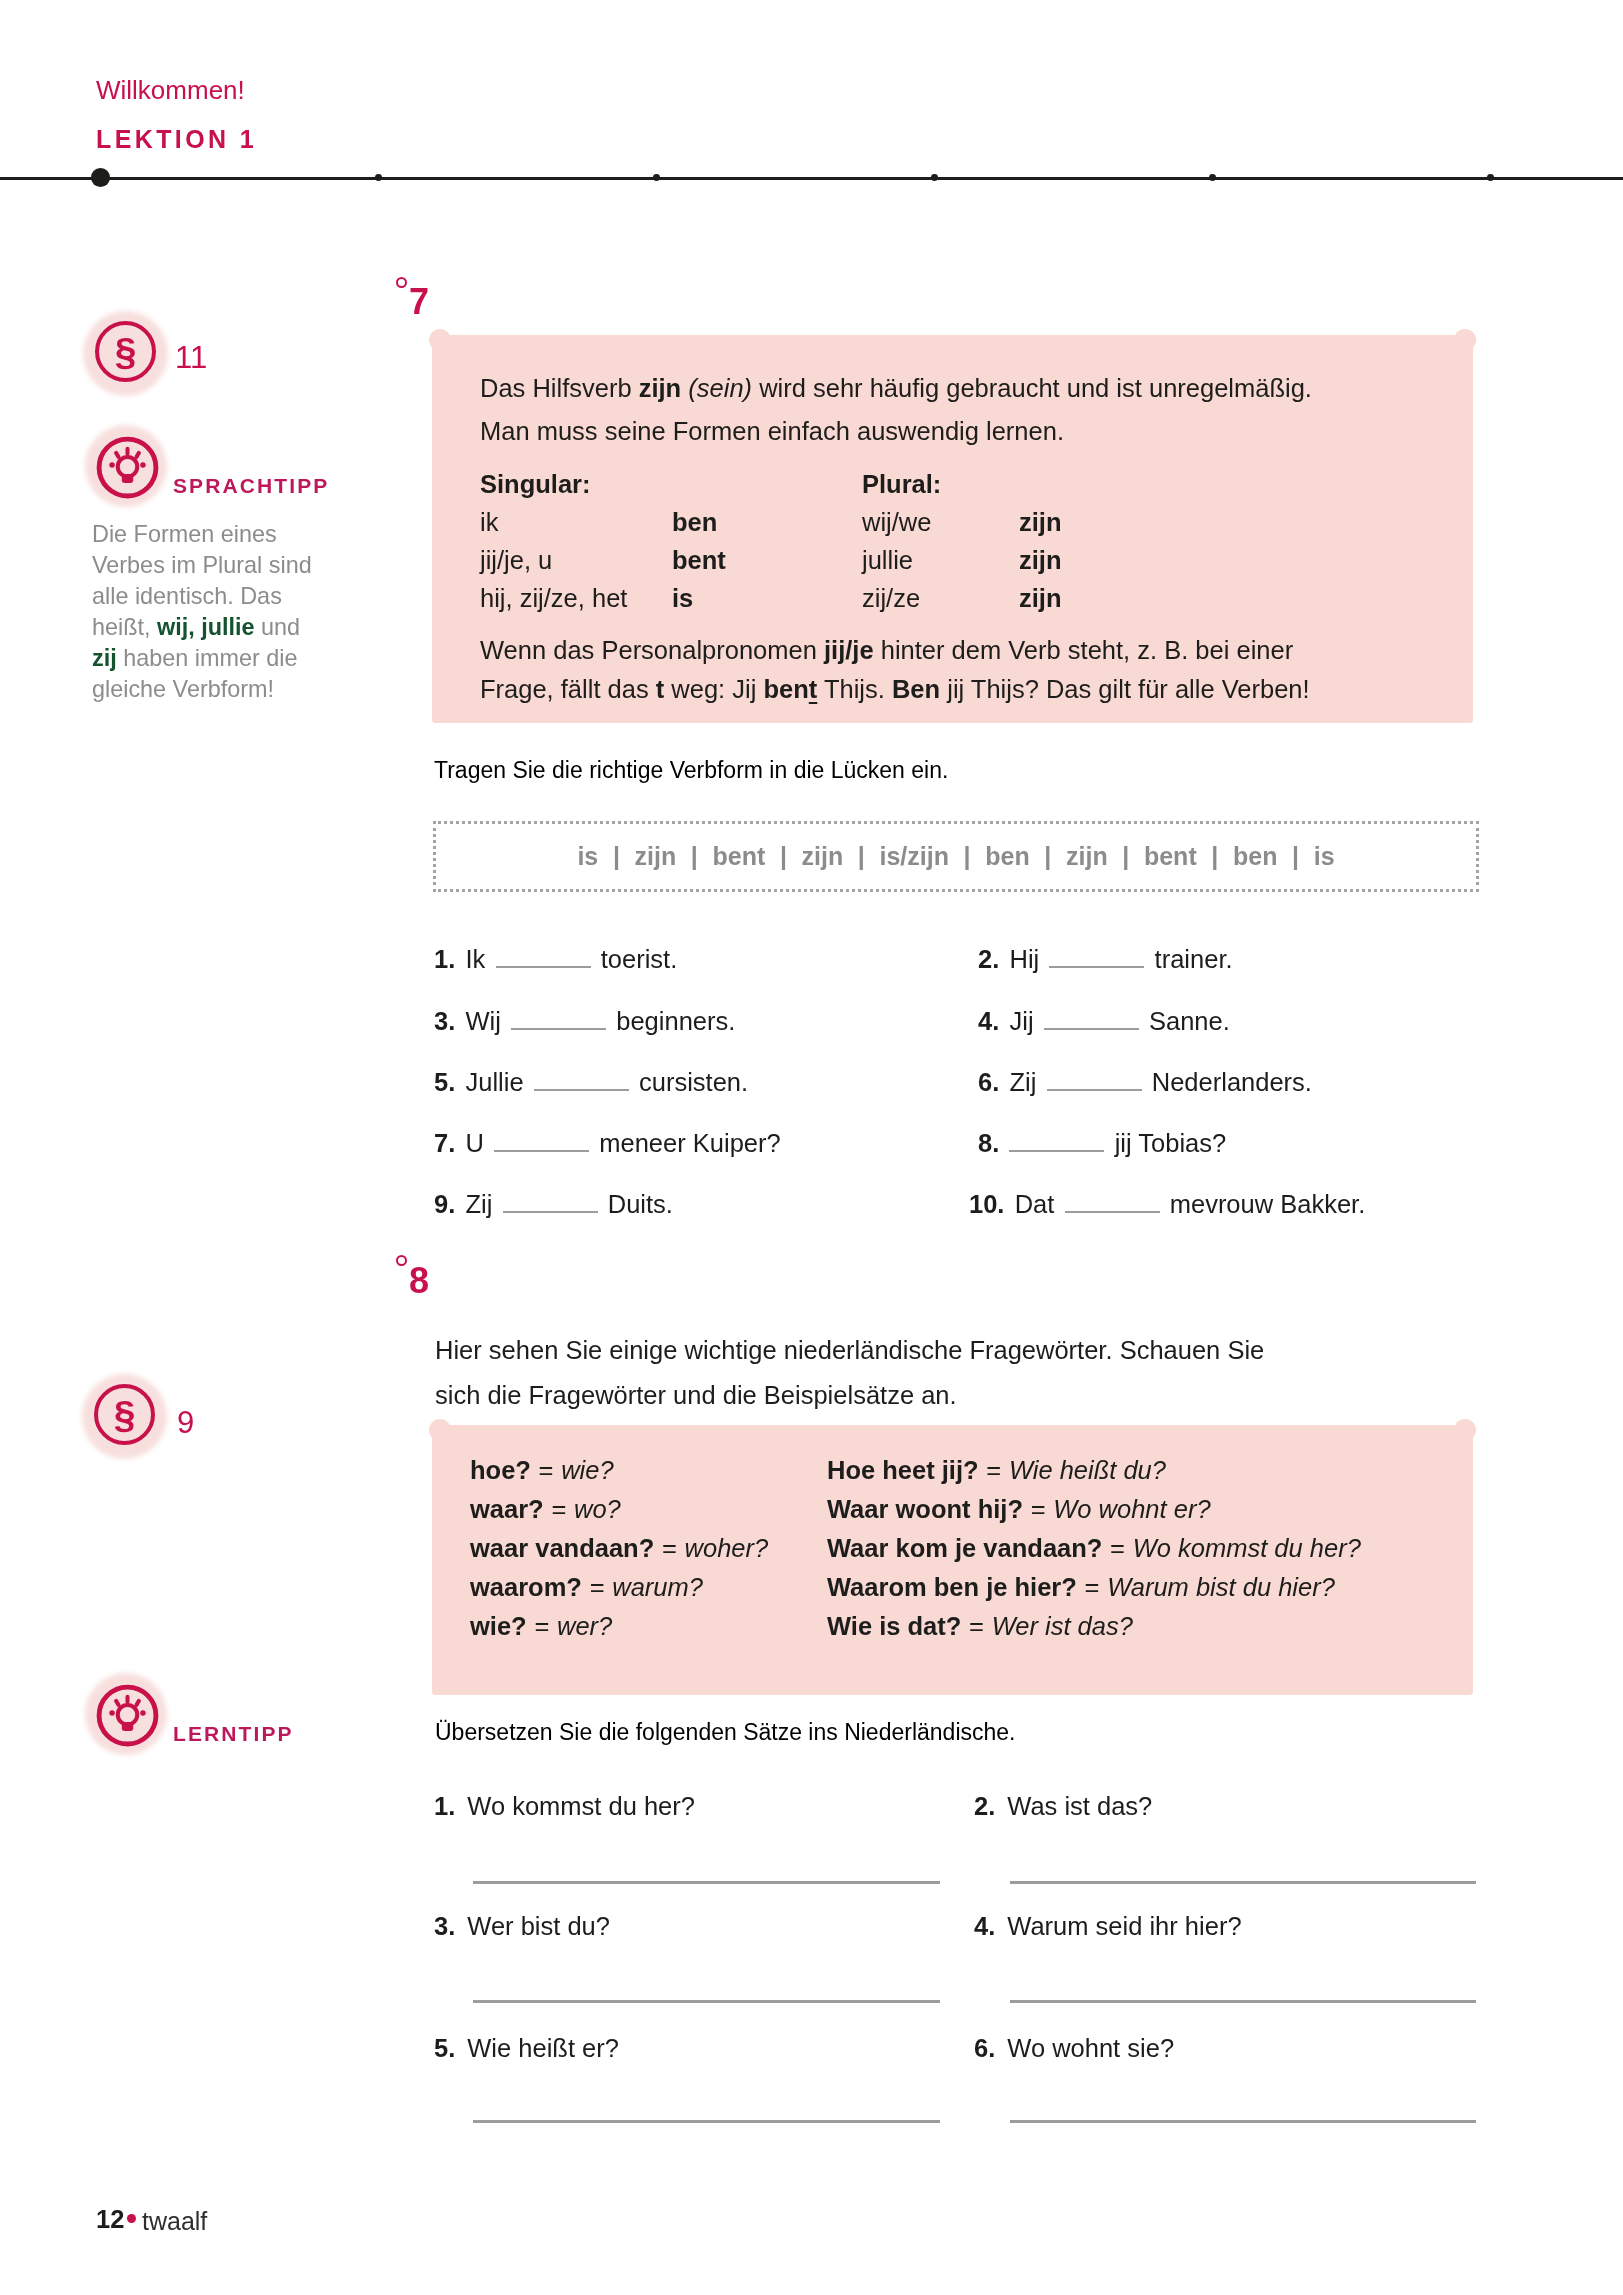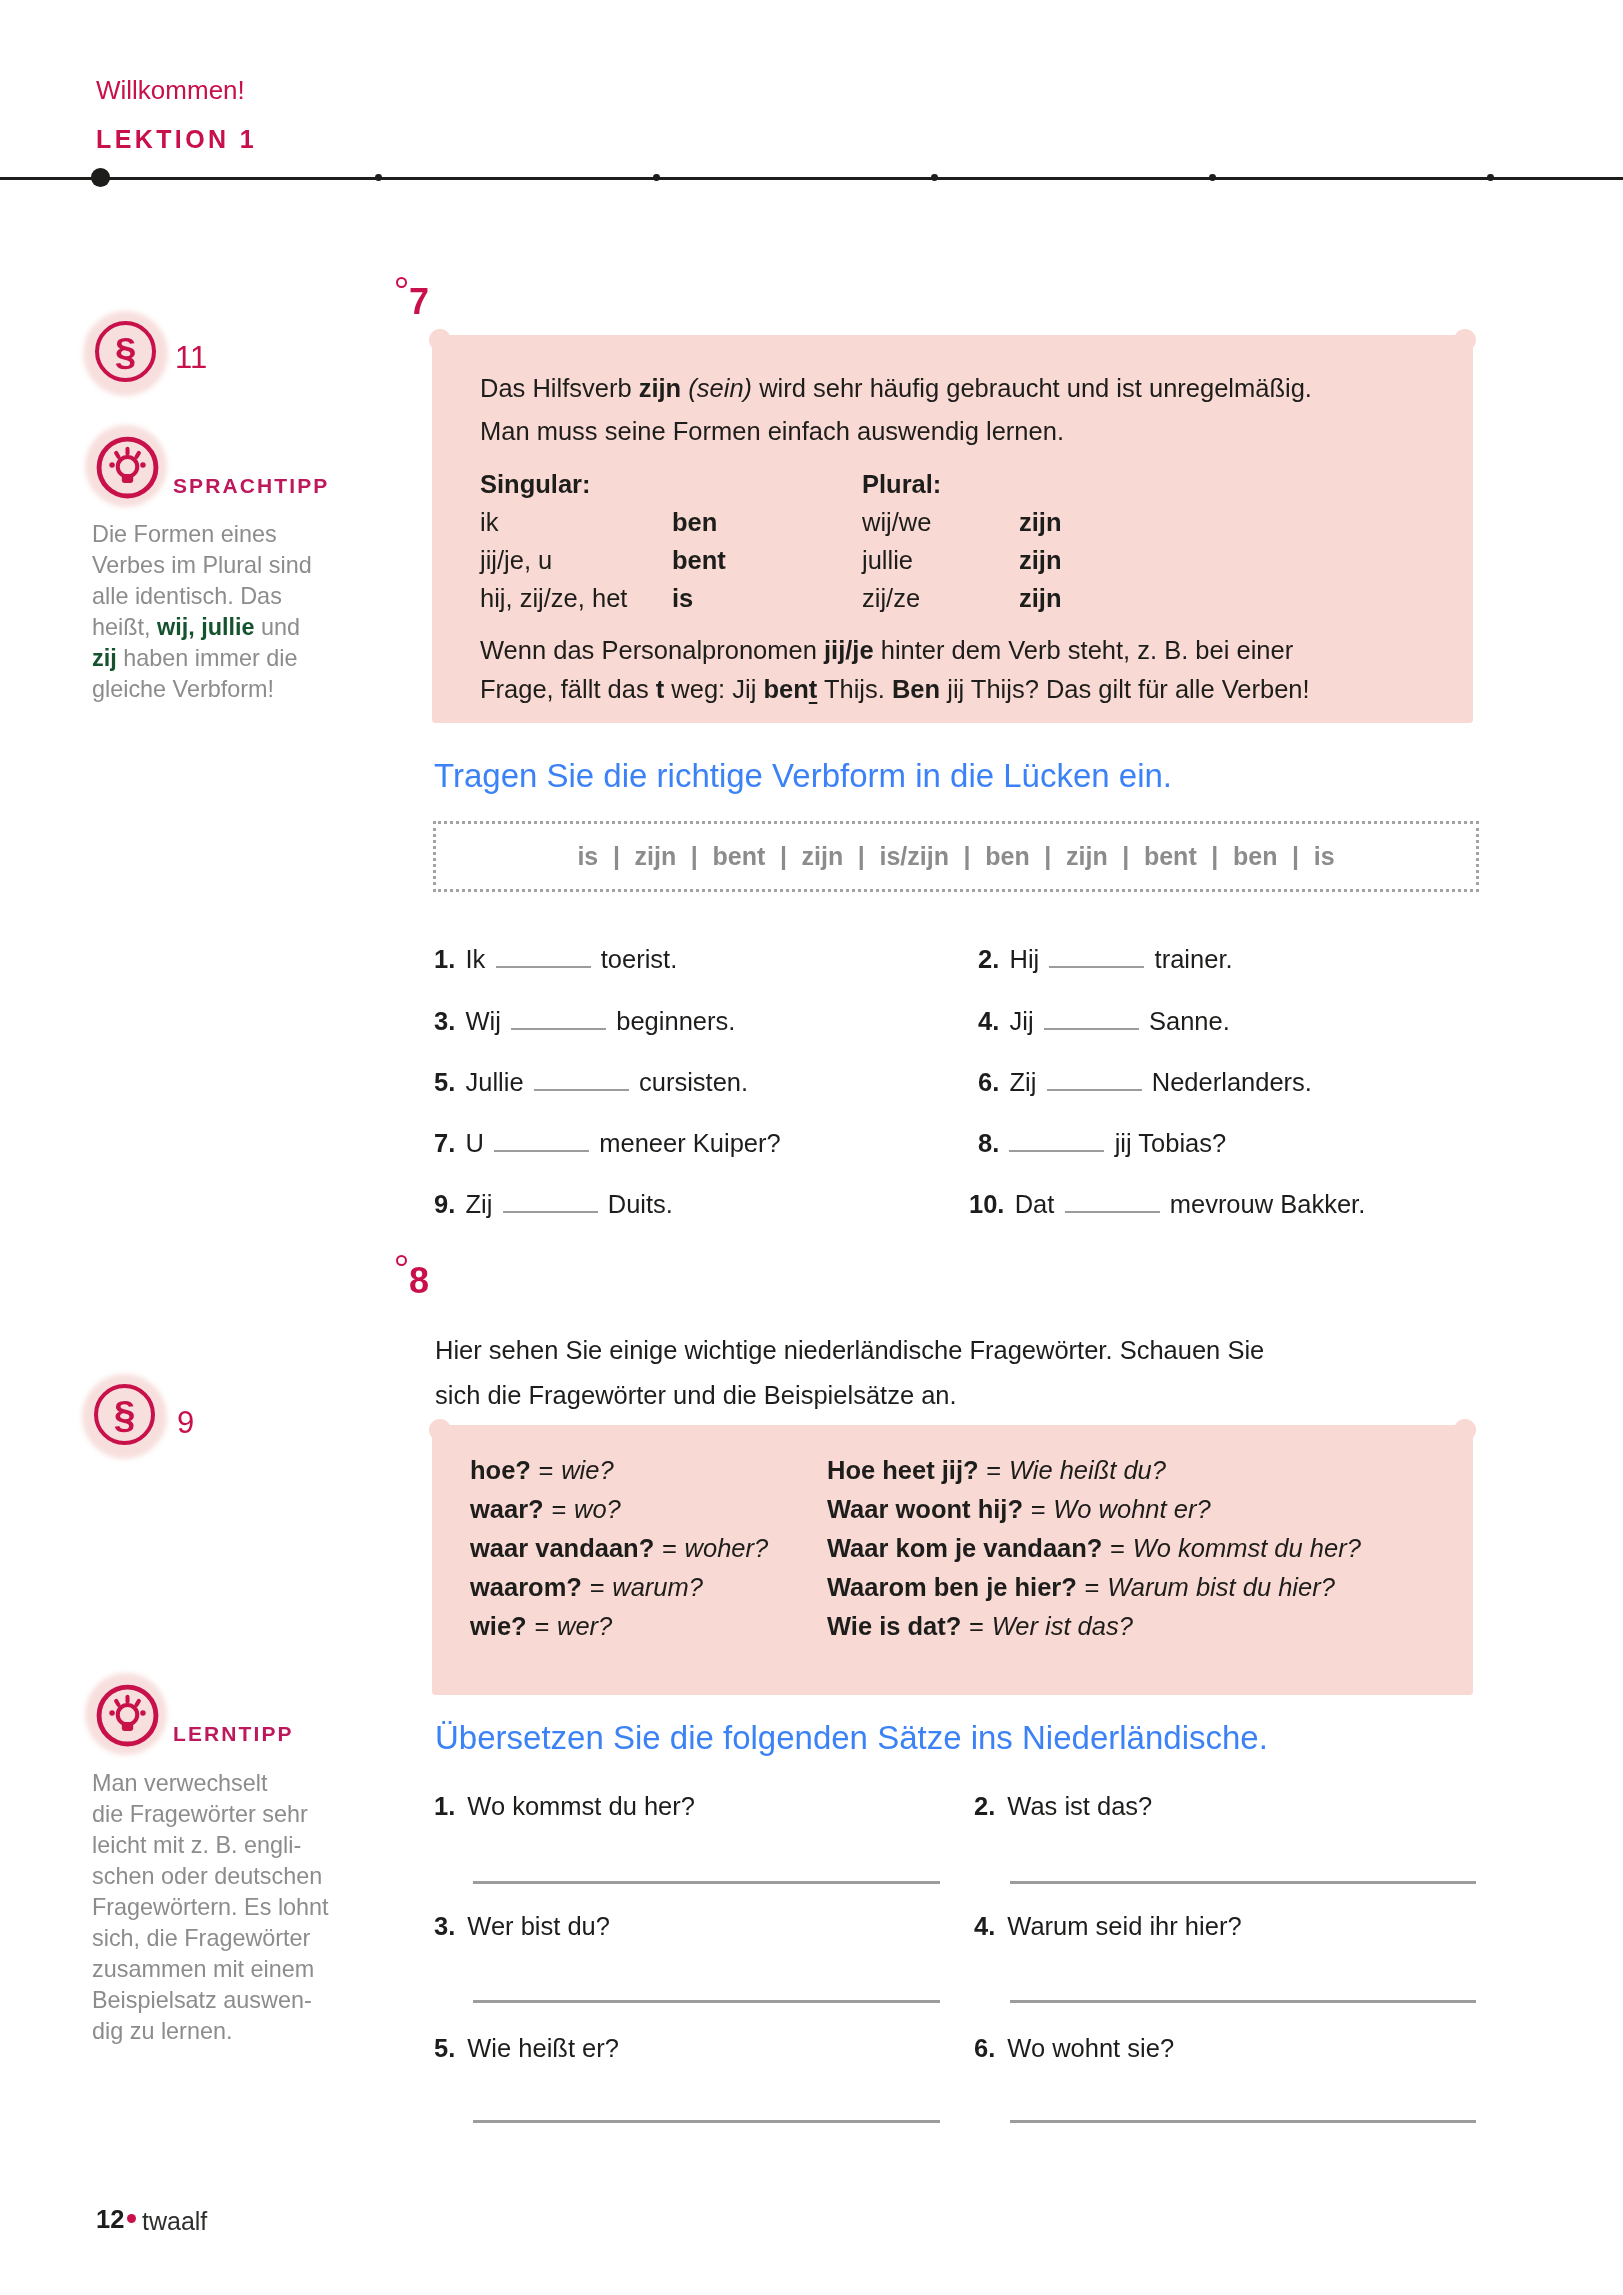--- a/index.html
+++ b/index.html
@@ -31,21 +31,21 @@
   .pinkbox::before,.pinkbox::after{content:"";position:absolute;top:-6px;width:22px;height:22px;
         border-radius:50%;background:#f8d9d3;}
   .pinkbox::before{left:-2.6px;} .pinkbox::after{right:-2.6px;}
   .boxp{margin:0;font-size:25.5px;line-height:43px;white-space:pre-line;}
   .boxp2{margin:13.6px 0 0 0;font-size:25.5px;line-height:39px;white-space:pre-line;}
   .tu{text-decoration:underline;text-underline-offset:4.3px;text-decoration-thickness:2.1px;}
   .vtable{margin-top:12px;}
   .vrow{display:grid;grid-template-columns:174px 172px 139px 1fr;line-height:38px;font-size:25.5px;gap:18px;}
 
   
-  .instr{font-size:33px;color:#3b82f6;}
+  .instr{font-size:23px;color:#000000;}
   .wordbank{border:3.4px dotted #a3a3a3;box-sizing:border-box;text-align:center;
             font-size:25px;font-weight:700;color:#8c8c8c;line-height:65px;word-spacing:7.7px;}
   .fill-item{font-size:25.5px;white-space:nowrap;}
   .fill-item .num{font-weight:700;margin-right:10.2px;}
   .blank{display:inline-block;width:95px;height:25.5px;border-bottom:2.6px solid #9c9c9c;
          margin:0 10.2px;vertical-align:baseline;}
   .qw-row{display:flex;line-height:39px;font-size:25.5px;}
   .qw-left{width:357px;flex:0 0 357px;}
   .eq{margin:0 7.7px;}
   .intro8{font-size:25.5px;line-height:45px;white-space:pre-line;margin-top:16px;}
@@ -108,29 +108,20 @@
     <circle cx="40" cy="40" r="35" fill="none" stroke="#c8104b" stroke-width="6"></circle>
     <circle cx="40" cy="39" r="12" fill="none" stroke="#c8104b" stroke-width="5"></circle>
     <rect x="33" y="48" width="14" height="11" rx="3" fill="#c8104b"></rect>
     <line x1="40" y1="17" x2="40" y2="23" stroke="#c8104b" stroke-width="5" stroke-linecap="round"></line>
     <line x1="26" y1="22" x2="29" y2="27" stroke="#c8104b" stroke-width="5" stroke-linecap="round"></line>
     <line x1="54" y1="22" x2="51" y2="27" stroke="#c8104b" stroke-width="5" stroke-linecap="round"></line>
     <circle cx="21" cy="37" r="3.4" fill="#c8104b"></circle>
     <circle cx="59" cy="37" r="3.4" fill="#c8104b"></circle>
   </svg>
   <div class="abs tip-label" style="left:173px;top:1722px;">LERNTIPP</div>
-  <div class="abs tip-text" style="left:92px;top:1768px;">Man verwechselt
-die Fragewörter sehr
-leicht mit z. B. engli-
-schen oder deutschen
-Fragewörtern. Es lohnt
-sich, die Fragewörter
-zusammen mit einem
-Beispielsatz auswen-
-dig zu lernen.</div>
 
   <span class="abs marker-ring" style="left:396px;top:277px;"></span>
   <div class="abs marker-num" style="left:409px;top:281px;">7</div>
 
   <div class="abs pinkbox" style="left:432px;top:335px;width:1041px;height:388px;padding:32px 34px 8px 48px;">
     <p class="boxp"><span>Das Hilfsverb </span><b>zijn</b><i> (sein)</i><span> wird sehr häufig gebraucht und ist unregelmäßig.
 Man muss seine Formen einfach auswendig lernen.</span></p>
     <div class="vtable">
       <div class="vrow">
         <b>Singular:</b>

